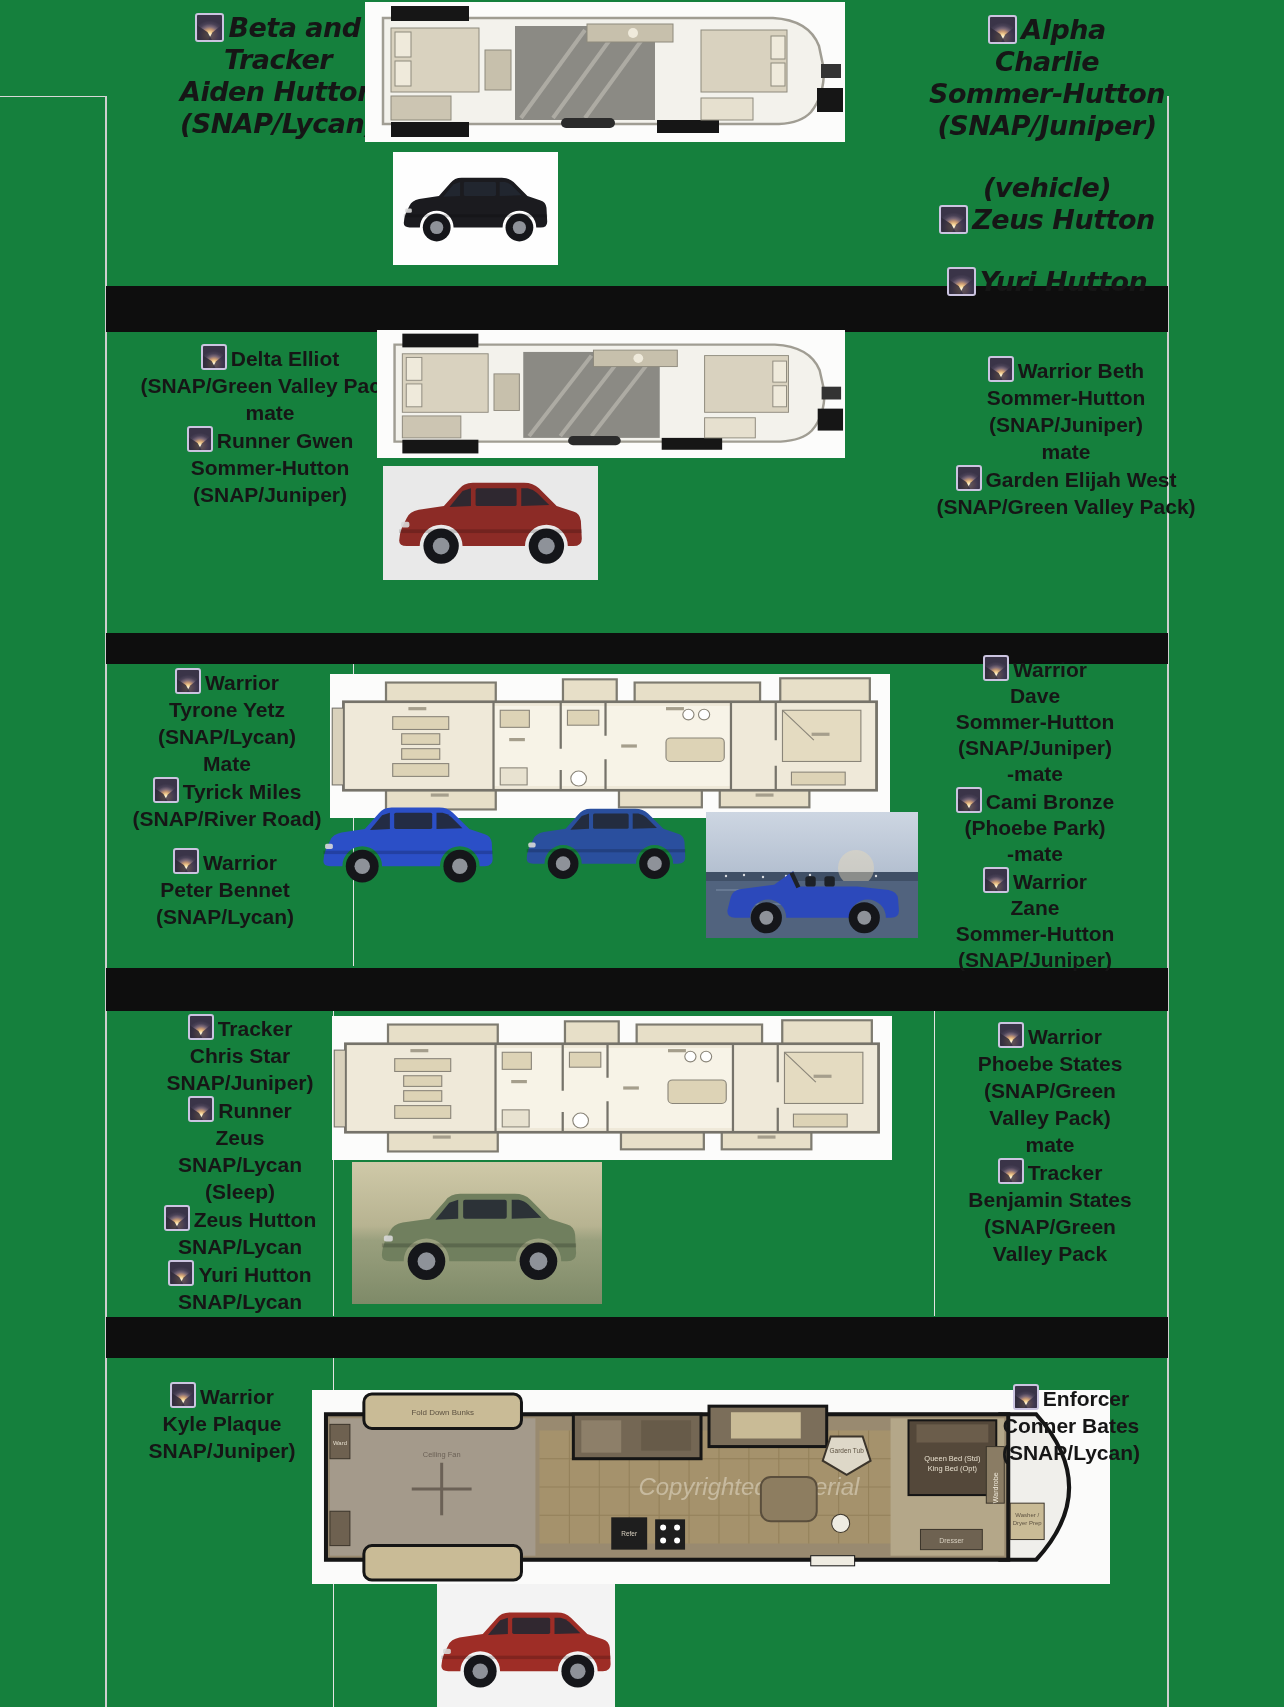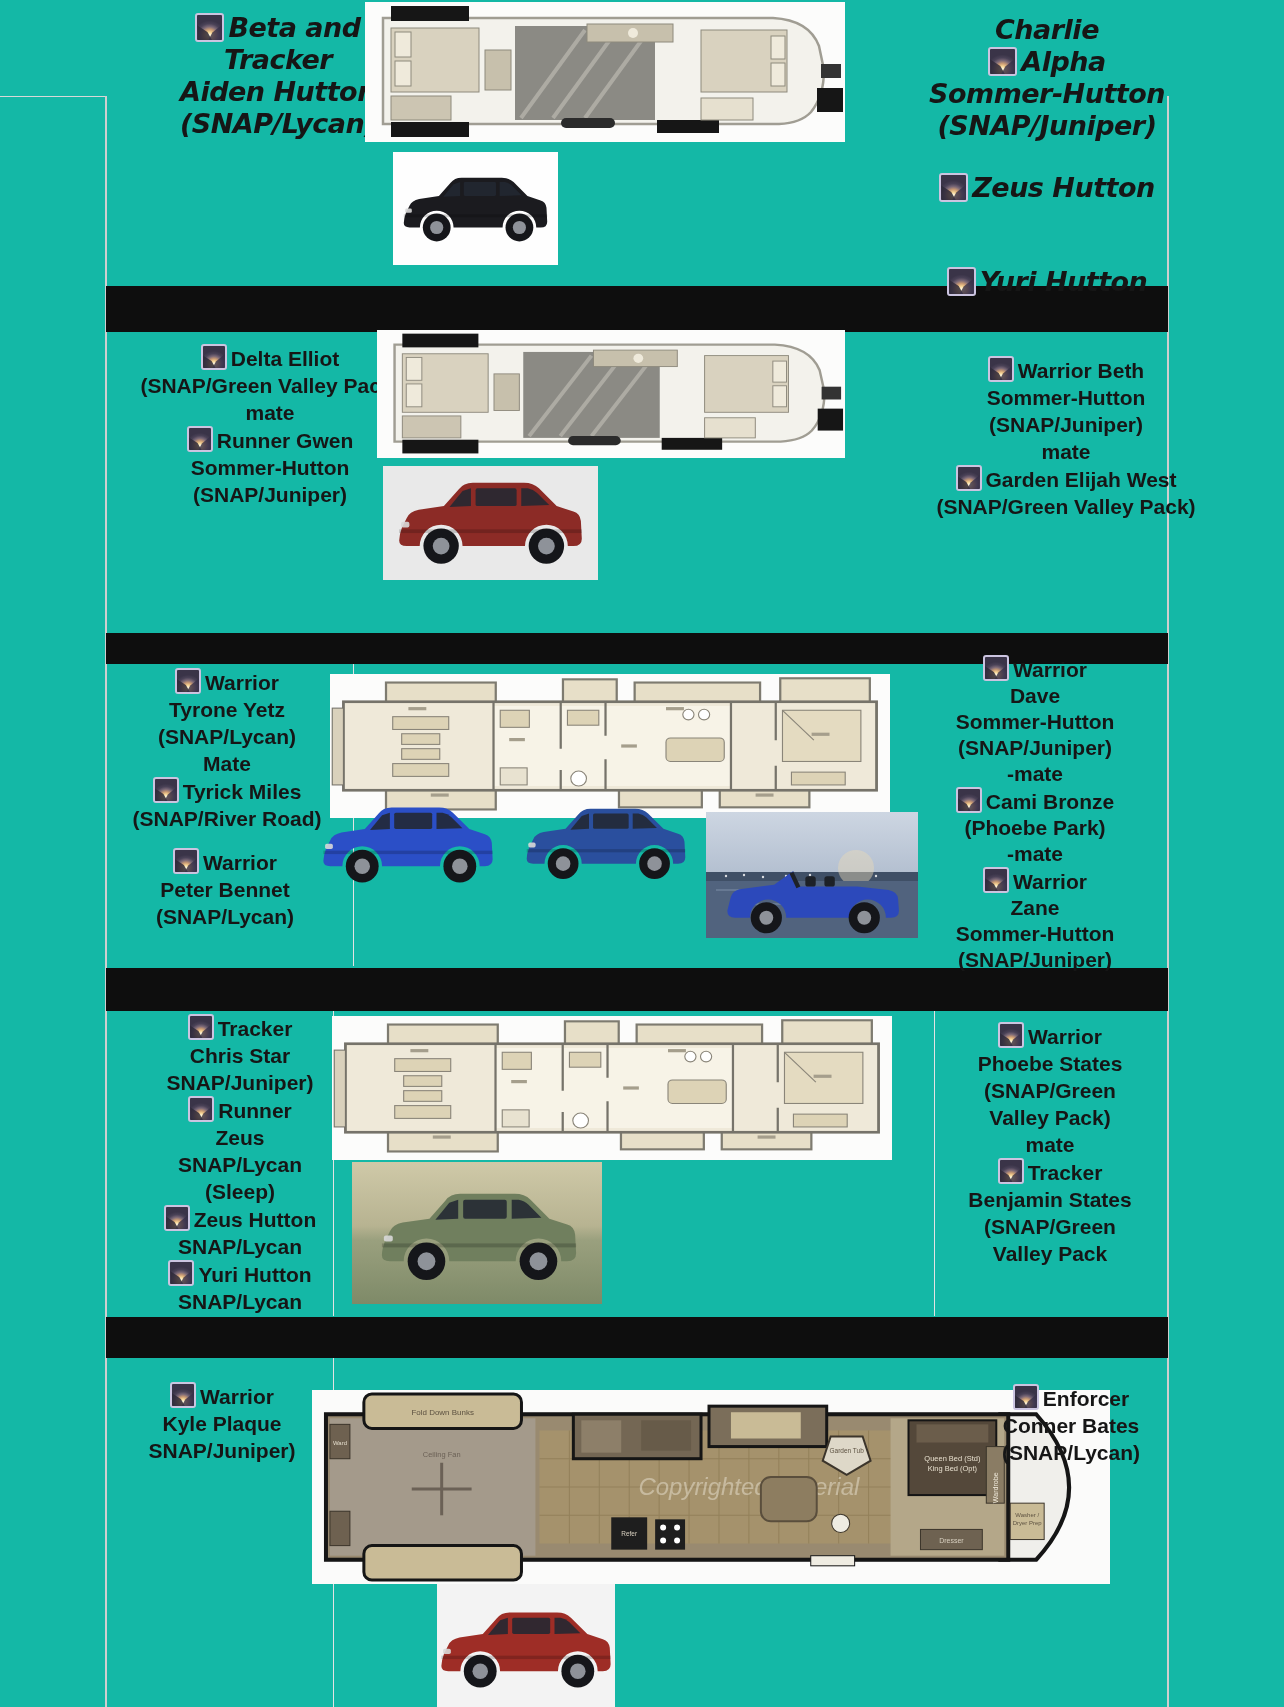--- a/index.html
+++ b/index.html
@@ -1,16 +1,16 @@
 <!DOCTYPE html>
 <html><head>
 <meta charset="utf-8">
 <style>
   html,body{margin:0;padding:0;background:#ffffff;}
-  #canvas{position:relative;width:1284px;height:1707px;overflow:hidden;background:#14b8a6;
+  #canvas{position:relative;width:1284px;height:1707px;overflow:hidden;background:#15803d;
           font-family:"Liberation Sans",sans-serif;}
   
   .bar{position:absolute;left:106px;width:1062px;background:#0e0e0e;}
   .pageline{position:absolute;width:2px;background:#cfcfcf;}
   .vline{position:absolute;width:1px;background:#e3e3e3;}
   .hline{position:absolute;height:1px;background:#d8d8d8;}
   
   .tb{position:absolute;text-align:center;font-weight:700;color:#161616;
       font-size:21px;line-height:27px;font-family:"Liberation Sans",sans-serif;}
   .tb .ln{white-space:nowrap;}
@@ -221,27 +221,28 @@
       </svg>
   </div>
 
   <div class="ph bg-white" style="left:393px;top:152px;width:165px;height:113px">
     <svg viewBox="0 0 165 113">
         <use href="#suv" x="2" y="0" width="161" height="110" color="#1b1b1f"></use>
       </svg>
   </div>
 
   <div class="tb it" style="left:910px;top:14px;width:274px">
+    <div class="ln"><span class="ic"></span><span>Alpha</span></div>
     <div class="ln">Charlie</div>
-    <div class="ln"><span class="ic"></span><span>Alpha</span></div>
     <div class="ln">Sommer-Hutton</div>
     <div class="ln">(SNAP/Juniper)</div>
   </div>
 
   <div class="tb it" style="left:910px;top:172px;width:274px">
+    <div class="ln">(vehicle)</div>
     <div class="ln"><span class="ic"></span><span>Zeus Hutton</span></div>
   </div>
 
   <div class="tb it" style="left:910px;top:266px;width:274px">
     <div class="ln"><span class="ic"></span><span>Yuri Hutton</span></div>
   </div>
 
   <div class="tb" style="left:122px;top:344px;width:296px">
     <div class="ln"><span class="ic"></span><span>Delta Elliot</span></div>
     <div class="ln">(SNAP/Green Valley Pack)</div>

